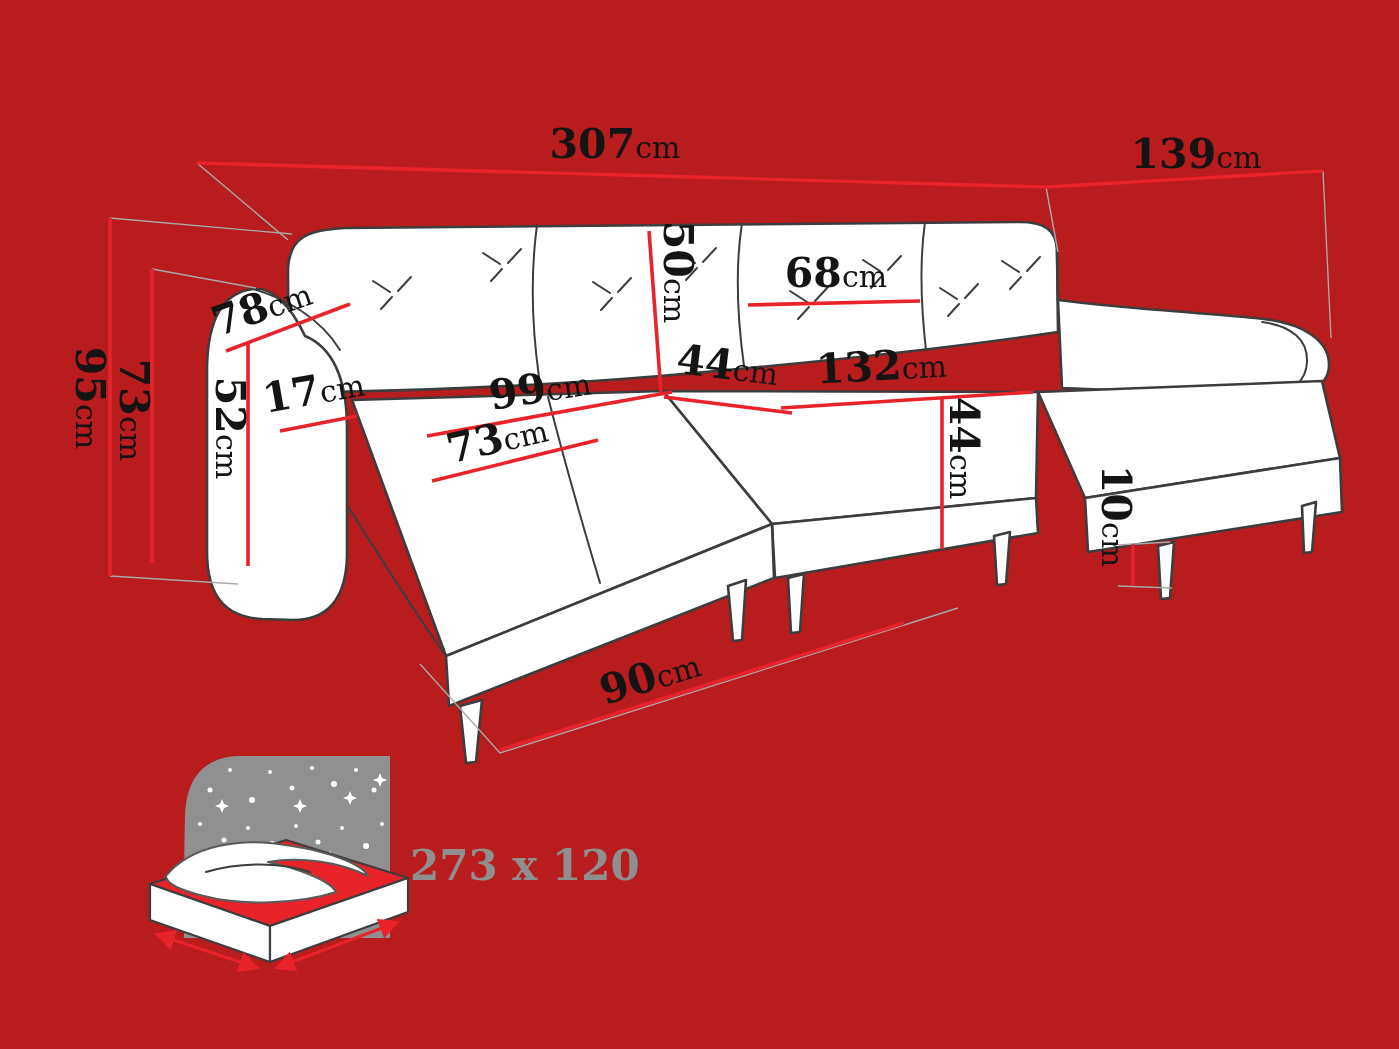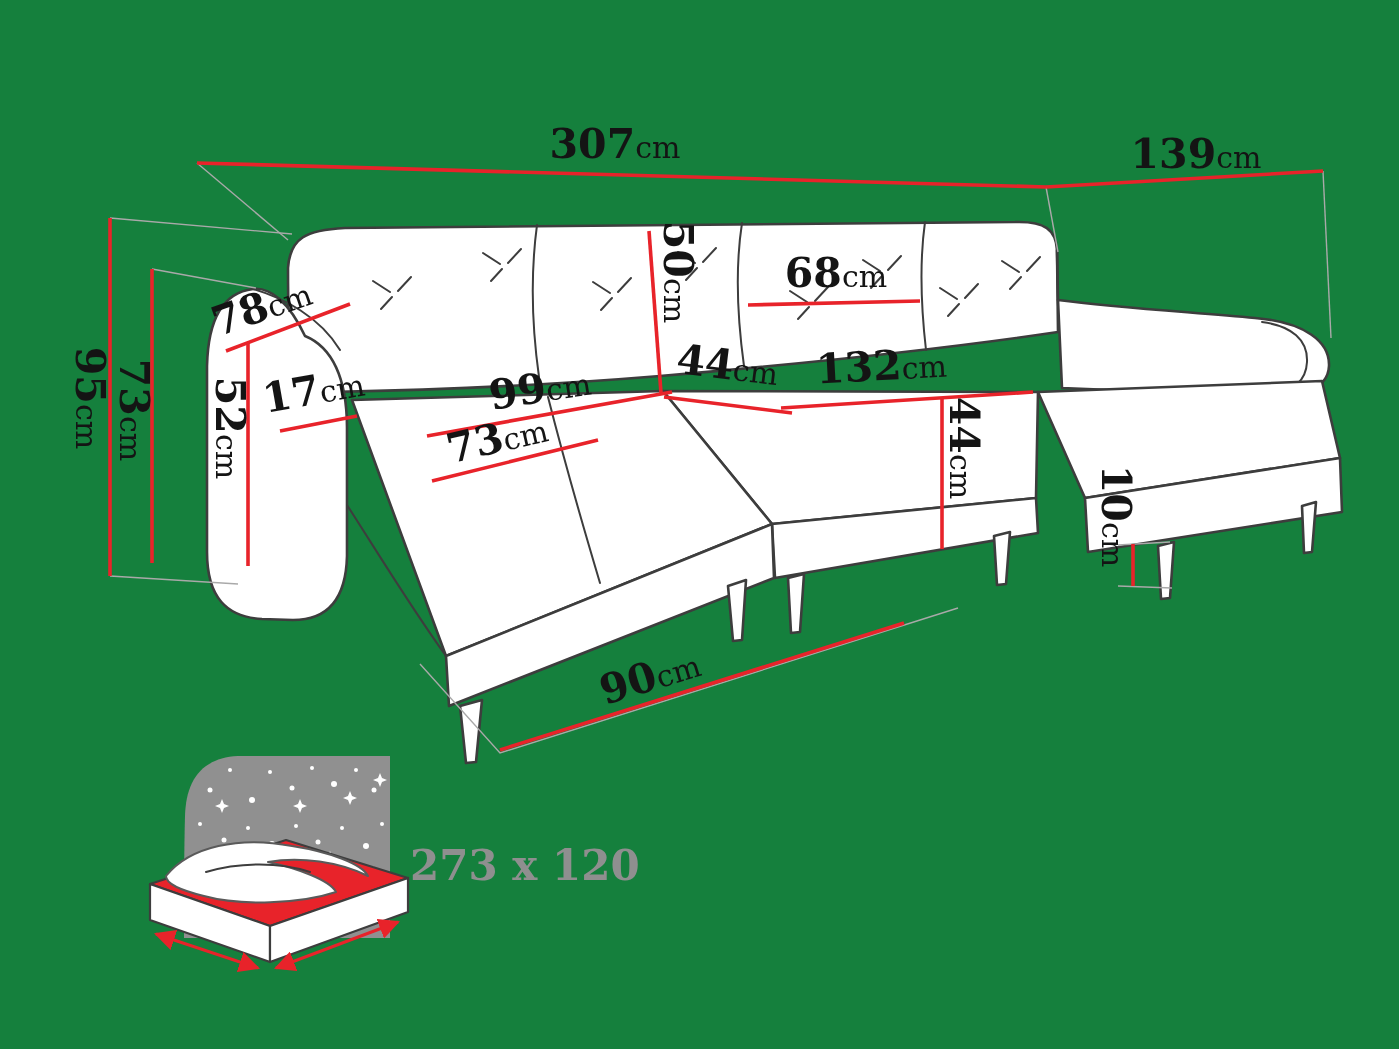--- a/index.html
+++ b/index.html
@@ -1,16 +1,16 @@
 <!DOCTYPE html>
 <html><head>
 <meta charset="utf-8">
 <style>
   html,body{margin:0;padding:0;background:#ffffff;}
-  .stage{position:relative;width:1399px;height:1049px;background:#15803d;overflow:hidden;
+  .stage{position:relative;width:1399px;height:1049px;background:#b91c1c;overflow:hidden;
          font-family:"DejaVu Serif",serif;}
   svg{position:absolute;left:0;top:0;}
   .outline{fill:none;stroke:#3d3d3d;stroke-width:2.6;stroke-linecap:round;stroke-linejoin:round;}
   .shape{fill:#ffffff;stroke:#3d3d3d;stroke-width:2.6;stroke-linejoin:round;}
   .detail{fill:none;stroke:#3d3d3d;stroke-width:2;stroke-linecap:round;}
   .thin{fill:none;stroke:#a9a9a9;stroke-width:1.4;}
   .red{fill:none;stroke:#e8232a;stroke-width:3.6;}
   .redthin{fill:none;stroke:#e8232a;stroke-width:3;}
   .dim{font-family:"DejaVu Serif",serif;font-size:41px;font-weight:bold;fill:#141414;}
   .dim .unit{font-size:30px;font-weight:normal;}

